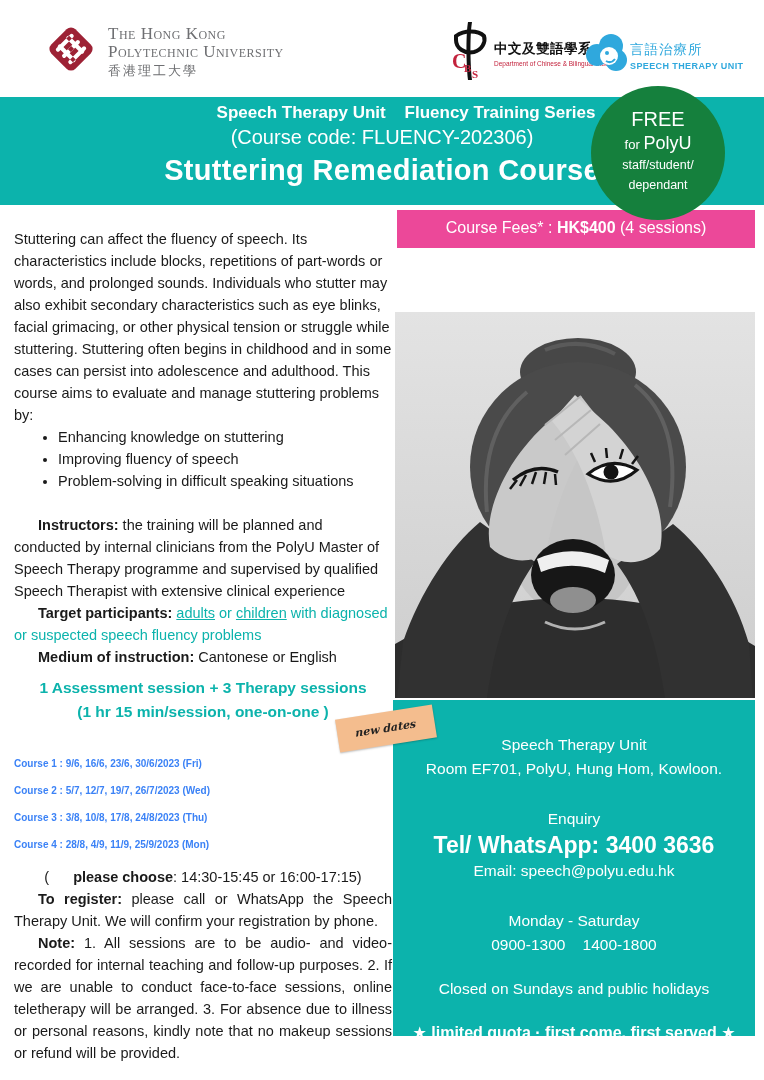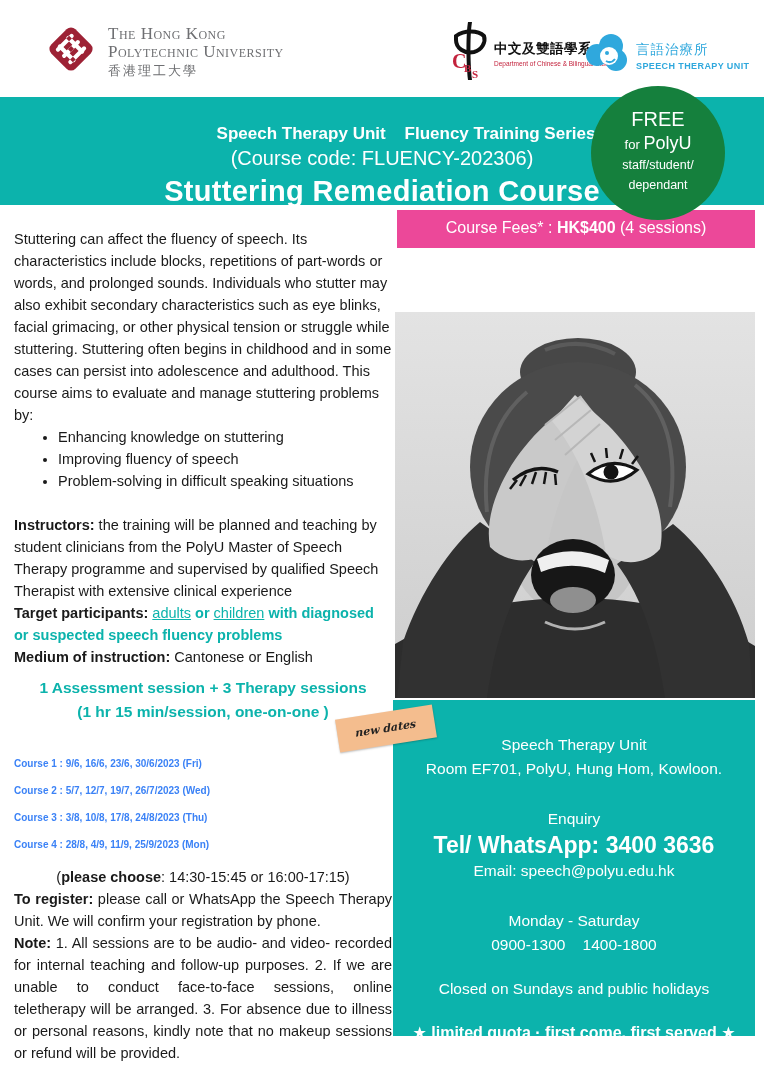--- a/index.html
+++ b/index.html
@@ -8,26 +8,26 @@
     font-family:"Liberation Sans","DejaVu Sans",sans-serif;color:#1a1a1a;border-radius:23px;
   }
   
   .polyu-logo{position:absolute;left:44px;top:22px;display:flex;align-items:center;gap:10px;}
   .polyu-text{color:#6e6f72;line-height:1.05;}
   .polyu-line{font-variant:small-caps;font-family:"Liberation Serif","DejaVu Serif",serif;font-size:17px;letter-spacing:.5px;}
   .polyu-cn{font-size:13px;margin-top:3px;letter-spacing:2px;color:#6e6f72;}
   .cbs-logo{position:absolute;left:448px;top:20px;display:flex;align-items:center;gap:4px;}
   .cbs-text .cn{font-size:13.5px;font-weight:bold;color:#111;letter-spacing:.5px;}
   .cbs-text .en{font-size:6.5px;color:#c3223c;margin-top:2px;}
-  .stu-logo{position:absolute;left:584px;top:33px;display:flex;align-items:center;gap:6px;}
+  .stu-logo{position:absolute;left:584px;top:33px;display:flex;align-items:center;}
   .stu-text .cn{font-size:13.5px;color:#2fa8dd;letter-spacing:1px;}
   .stu-text .en{font-size:9px;font-weight:bold;color:#2fa8dd;letter-spacing:.4px;margin-top:2px;}
   
   .banner{position:absolute;left:0;top:97px;width:764px;height:108px;background:#0cb3ac;color:#fff;text-align:center;}
-  .banner .series{font-weight:bold;font-size:17px;margin-top:27px;white-space:pre-wrap;padding-left:48px;}
+  .banner .series{font-weight:bold;font-size:17px;margin-top:6px;white-space:pre-wrap;padding-left:48px;}
   .banner .code{font-size:20px;margin-top:3px;}
   .banner .title{font-weight:bold;font-size:29px;margin-top:5px;letter-spacing:.3px;}
   .free-circle{
     position:absolute;left:591px;top:86px;width:134px;height:134px;border-radius:50%;
     background:#15803d;color:#fff;z-index:5;text-align:center;
   }
   .free-circle .l1{font-size:20px;margin-top:22px;}
   .free-circle .l2{font-size:13px;margin-top:2px;}
   .free-circle .l2 b{font-size:18px;font-weight:normal;}
   .free-circle .l3{font-size:12.5px;margin-top:4px;}
@@ -36,22 +36,22 @@
   .fees-box{position:absolute;left:397px;top:210px;width:358px;background:#ec4899;color:#fff;text-align:center;padding:9px 10px 11px 10px;box-sizing:border-box;}
   .fees-box .fee-line{font-size:16px;}
   .fees-box .fee-line b{font-weight:bold;}
   .fees-box .fee-note{font-size:11.5px;line-height:16px;margin-top:3px;color:#f3f3f3;}
   
   .left-col{position:absolute;left:14px;top:228px;width:378px;font-size:14.5px;line-height:22px;}
   .left-col p{margin:0;}
   .bullets{margin:0;padding:0 0 0 44px;}
   .bullets li{line-height:22px;}
   .block{margin-top:22px;}
-  .lead{font-weight:bold;}
-  .teal-text{color:#0cb3ac;font-weight:bold;}
+  .lead{font-weight:bold;margin-left:24px;}
+  .teal-text{color:#0cb3ac;}
   .teal-underline{color:#0cb3ac;text-decoration:underline;}
   .sessions-heading{margin-top:8px;text-align:center;color:#0cb3ac;font-weight:bold;font-size:15.5px;line-height:24px;}
   .courses{margin-top:26px;font-weight:bold;font-size:10px;line-height:27px;color:#3b82f6;}
   .choose-line{text-align:center;font-size:14.5px;margin-top:8px;}
   .justify{text-align:justify;}
   
   .photo{position:absolute;left:395px;top:312px;width:360px;height:386px;}
   
   .sticker{
     position:absolute;left:337px;top:712px;width:98px;height:33px;background:#f4bd8e;
@@ -147,21 +147,21 @@
 
   <div class="left-col">
     <p>Stuttering can affect the fluency of speech. Its characteristics include blocks, repetitions of part-words or words, and prolonged sounds. Individuals who stutter may also exhibit secondary characteristics such as eye blinks, facial grimacing, or other physical tension or struggle while stuttering. Stuttering often begins in childhood and in some cases can persist into adolescence and adulthood. This course aims to evaluate and manage stuttering problems by:</p>
     <ul class="bullets">
       <li>Enhancing knowledge on stuttering</li>
       <li>Improving fluency of speech</li>
       <li>Problem-solving in difficult speaking situations</li>
     </ul>
 
     <div class="block">
-      <div><span class="lead">Instructors:</span><span> the training will be planned and teaching by student clinicians from the PolyU Master of Speech Therapy programme and supervised by qualified Speech Therapist with extensive clinical experience</span></div>
+      <div><span class="lead">Instructors:</span><span> the training will be planned and conducted by internal clinicians from the PolyU Master of Speech Therapy programme and supervised by qualified Speech Therapist with extensive clinical experience</span></div>
       <div><span class="lead">Target participants:</span><span> </span><span class="teal-underline">adults</span><span class="teal-text"> or </span><span class="teal-underline">children</span><span class="teal-text"> with diagnosed or suspected speech fluency problems</span></div>
       <div><span class="lead">Medium of instruction:</span><span> Cantonese or English</span></div>
     </div>
 
     <div class="sessions-heading">
       <div>1 Assessment session + 3 Therapy sessions</div>
       <div>(1 hr 15 min/session, one-on-one )</div>
     </div>
 
     <div class="courses">

